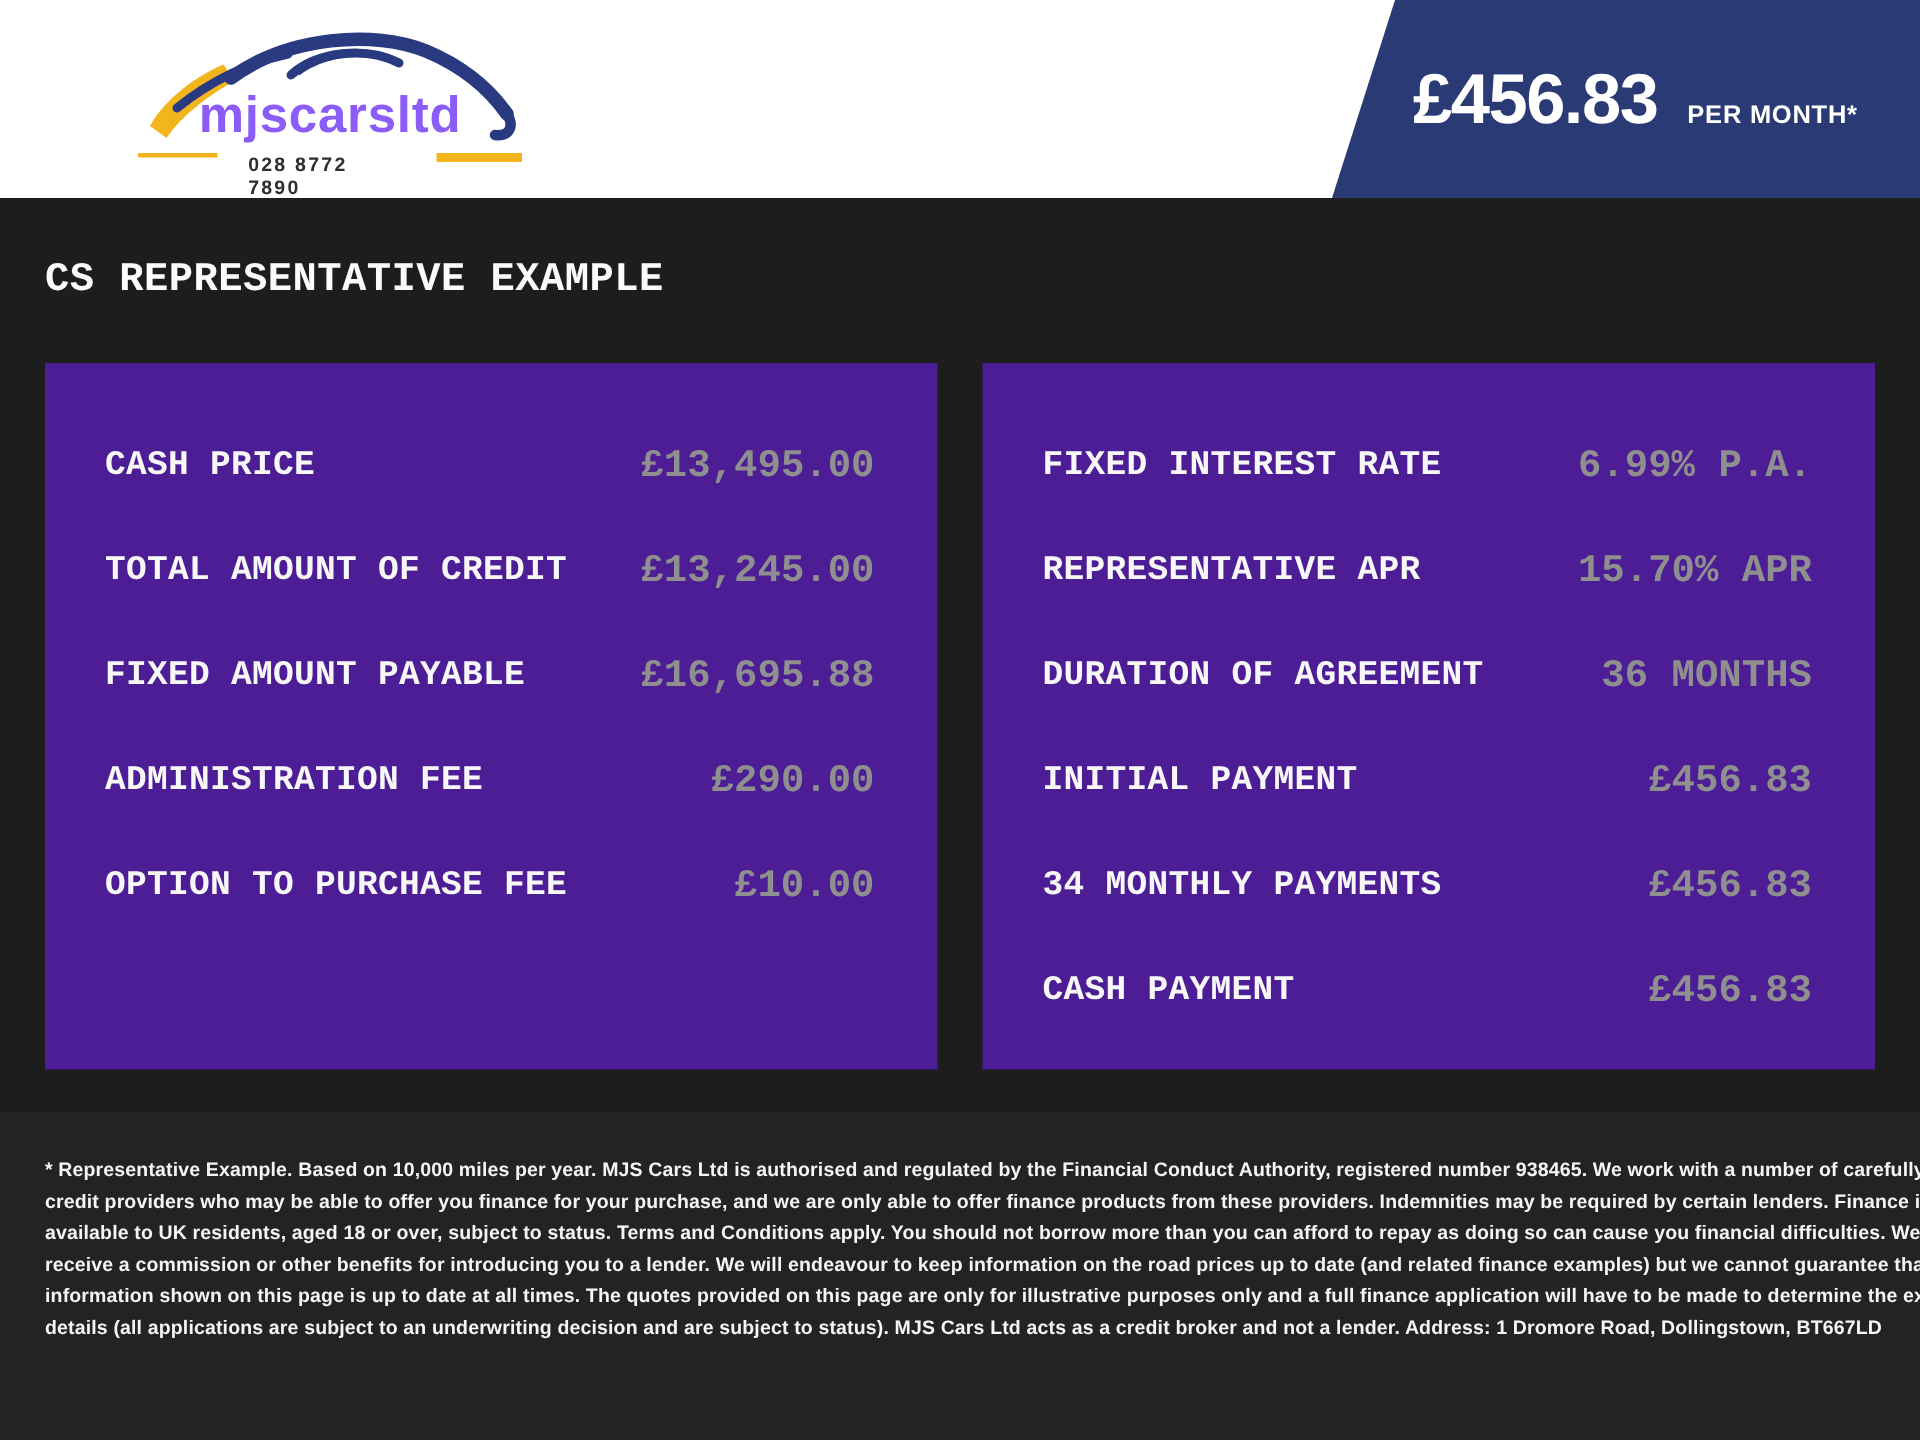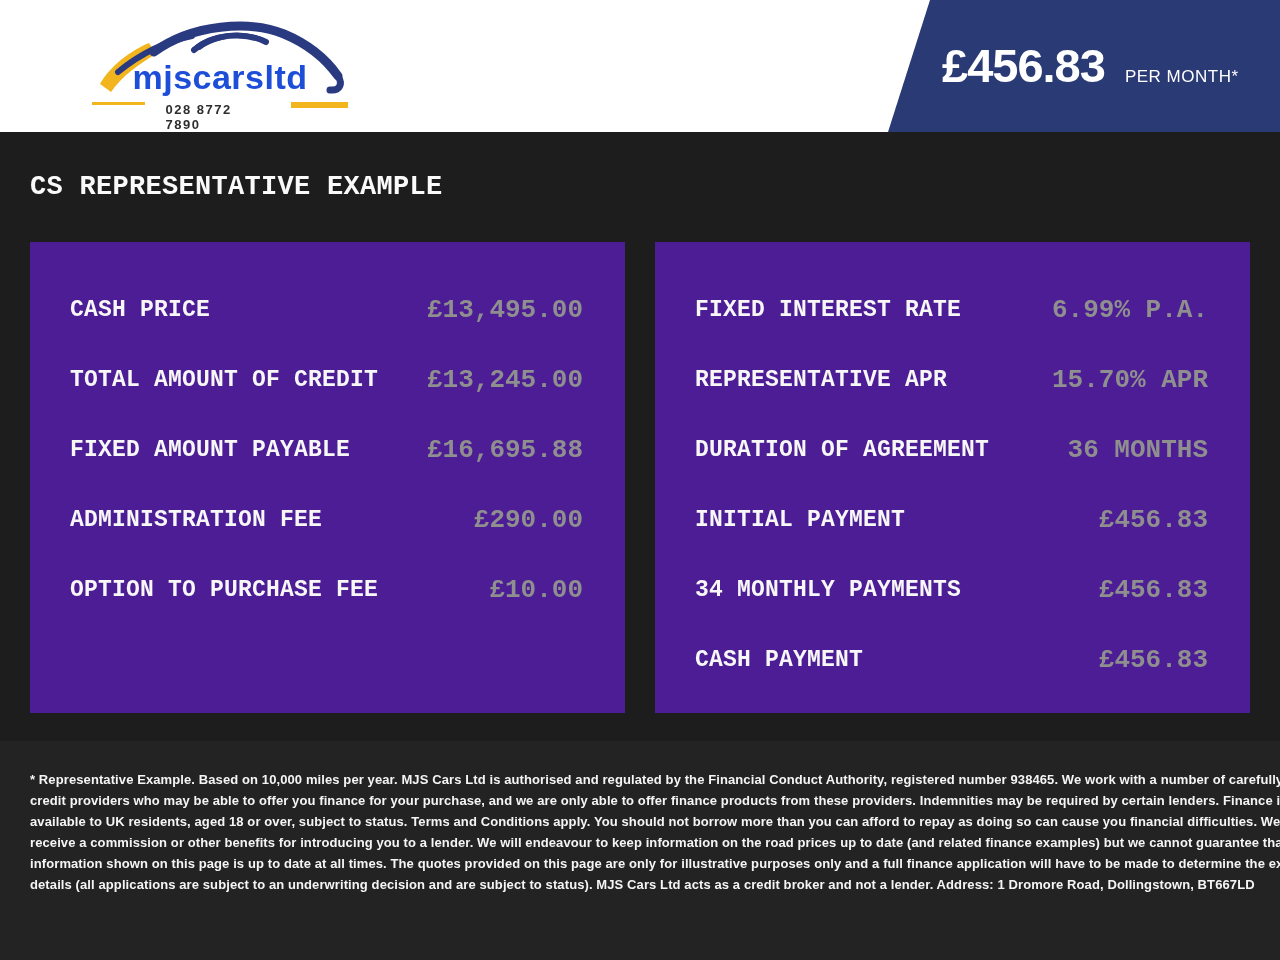--- a/index.html
+++ b/index.html
@@ -22,21 +22,21 @@
     width: 256px; height: 108px;
   }
   .logo svg { position: absolute; left: 0; top: 0; }
   .logo-name {
     position: absolute;
     left: 0; right: 0; top: 44px;
     text-align: center;
     font-size: 34px;
     font-weight: 600;
     letter-spacing: 0.5px;
-    color: #1d4ed8;
+    color: #8b5cf6;
   }
   .logo-phone-row {
     position: absolute;
     left: 0; right: 0; top: 88px;
     display: flex; align-items: flex-start; justify-content: center;
     gap: 20px;
   }
   .logo-phone {
     font-size: 13px;
     font-weight: 700;
@@ -58,21 +58,21 @@
     color: #ffffff;
   }
   .price-amount {
     font-size: 47px;
     font-weight: 700;
     letter-spacing: -1px;
     line-height: 132px;
   }
   .price-suffix {
     font-size: 17px;
-    font-weight: 400;
+    font-weight: 700;
     margin-left: 20px;
     letter-spacing: 0.5px;
   }
 
   
   .main {
     width: 1280px; height: 609px;
     background: #1d1d1d;
     font-family: Liberation Mono, monospace;
   }

